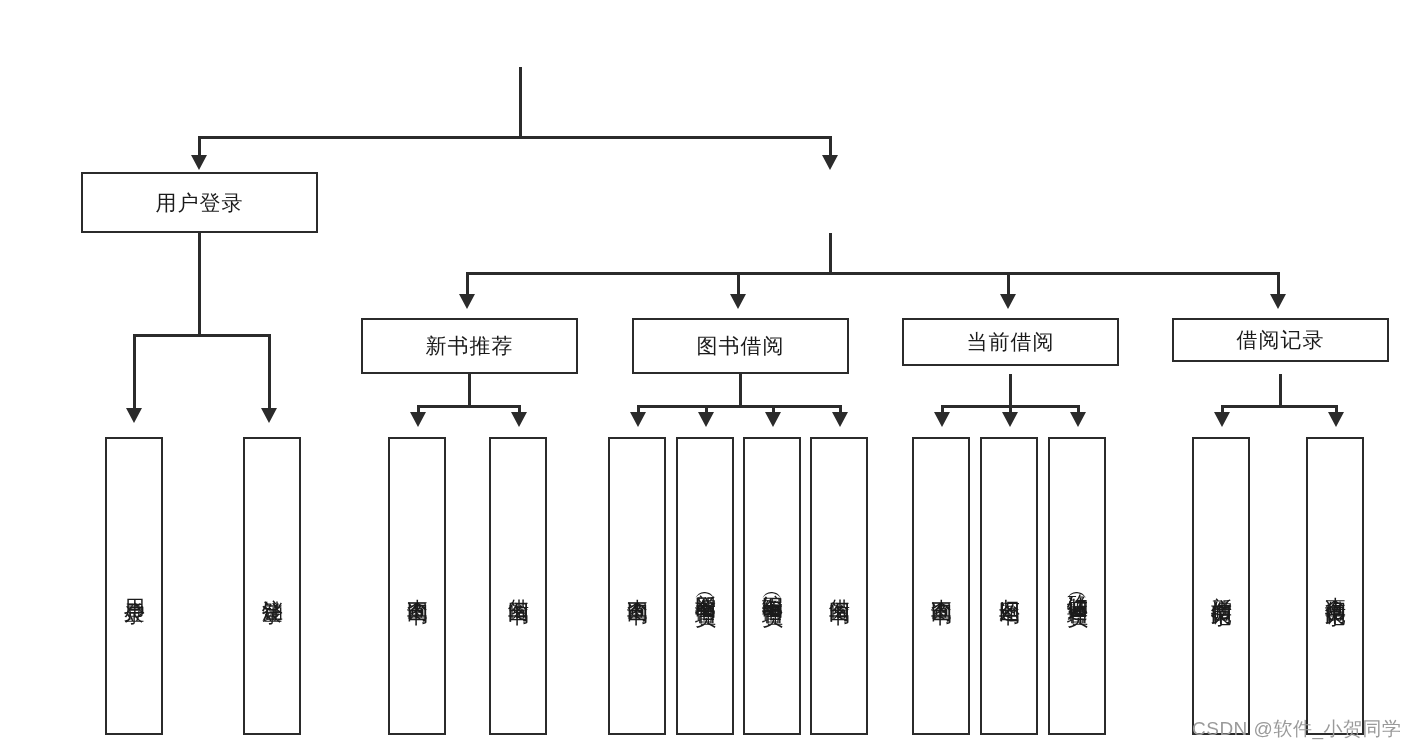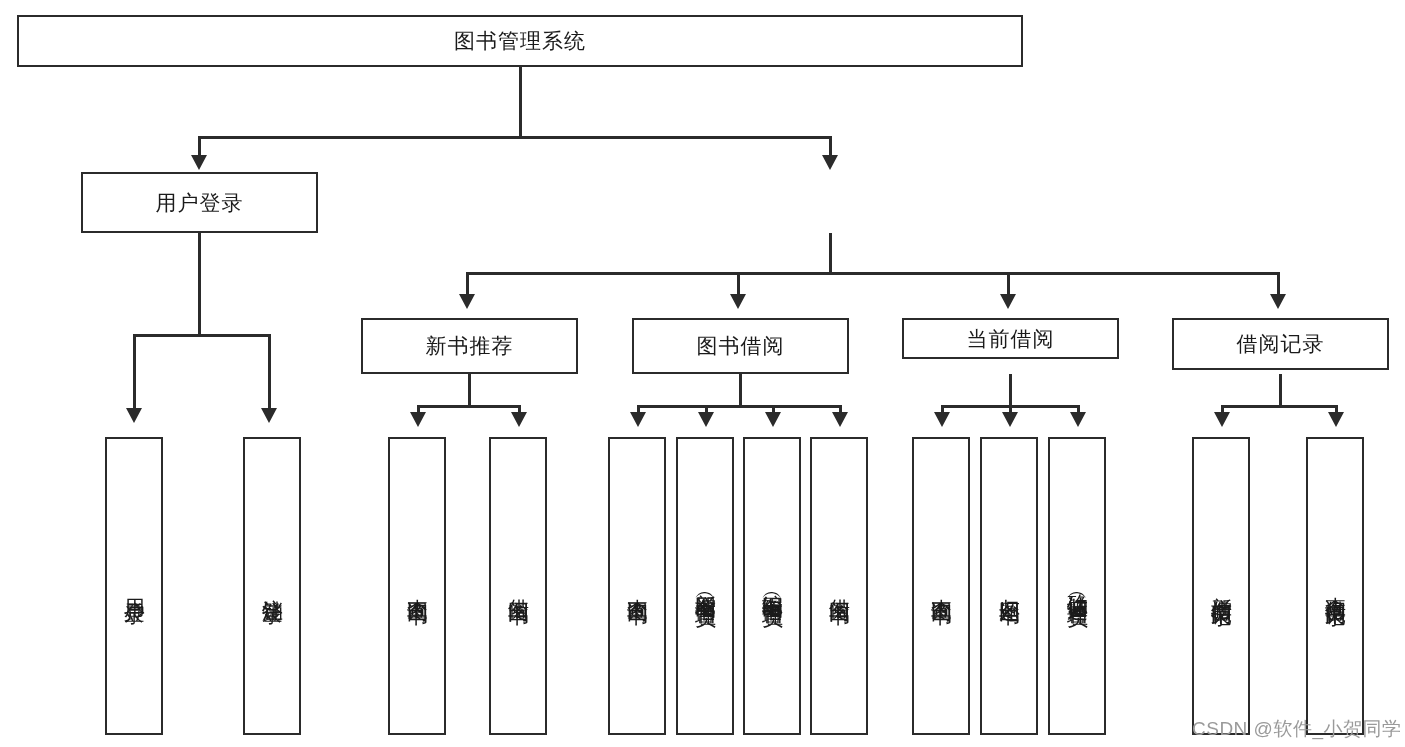--- a/index.html
+++ b/index.html
@@ -76,23 +76,20 @@
     color: #9a9a9a;
     white-space: nowrap;
     letter-spacing: 0.5px;
   }
 </style>
 </head>
 <body>
 
 <div id="canvas">
 
-  <div class="node h root" style="left:17px; top:15px; width:1006px; height:52px;">
-    <span>图书管理系统</span>
-  </div>
 
   <div class="vline" style="left:519px; top:67px; height:70px;"></div>
   <div class="hline" style="left:198px; top:136px; width:633px;"></div>
   <div class="vline" style="left:198px; top:136px; height:22px;"></div>
   <div class="vline" style="left:829px; top:136px; height:22px;"></div>
   <div class="arrow" style="left:191px; top:155px;"></div>
   <div class="arrow" style="left:822px; top:155px;"></div>
 
   <div class="node h" style="left:81px; top:172px; width:237px; height:61px;">
     <span>用户登录</span>
@@ -115,24 +112,24 @@
   <div class="arrow" style="left:730px; top:294px;"></div>
   <div class="arrow" style="left:1000px; top:294px;"></div>
   <div class="arrow" style="left:1270px; top:294px;"></div>
 
   <div class="node h" style="left:632px; top:318px; width:217px; height:56px;">
     <span>图书借阅</span>
   </div>
   <div class="node h" style="left:361px; top:318px; width:217px; height:56px;">
     <span>新书推荐</span>
   </div>
-  <div class="node h" style="left:902px; top:318px; width:217px; height:41px;">
+  <div class="node h" style="left:902px; top:318px; width:217px; height:48px;">
     <span>当前借阅</span>
   </div>
-  <div class="node h" style="left:1172px; top:318px; width:217px; height:52px;">
+  <div class="node h" style="left:1172px; top:318px; width:217px; height:44px;">
     <span>借阅记录</span>
   </div>
 
   <div class="vline" style="left:468px; top:374px; height:34px;"></div>
   <div class="hline" style="left:417px; top:405px; width:104px;"></div>
   <div class="vline" style="left:417px; top:405px; height:10px;"></div>
   <div class="vline" style="left:518px; top:405px; height:10px;"></div>
   <div class="arrow" style="left:410px; top:412px;"></div>
   <div class="arrow" style="left:511px; top:412px;"></div>
 

